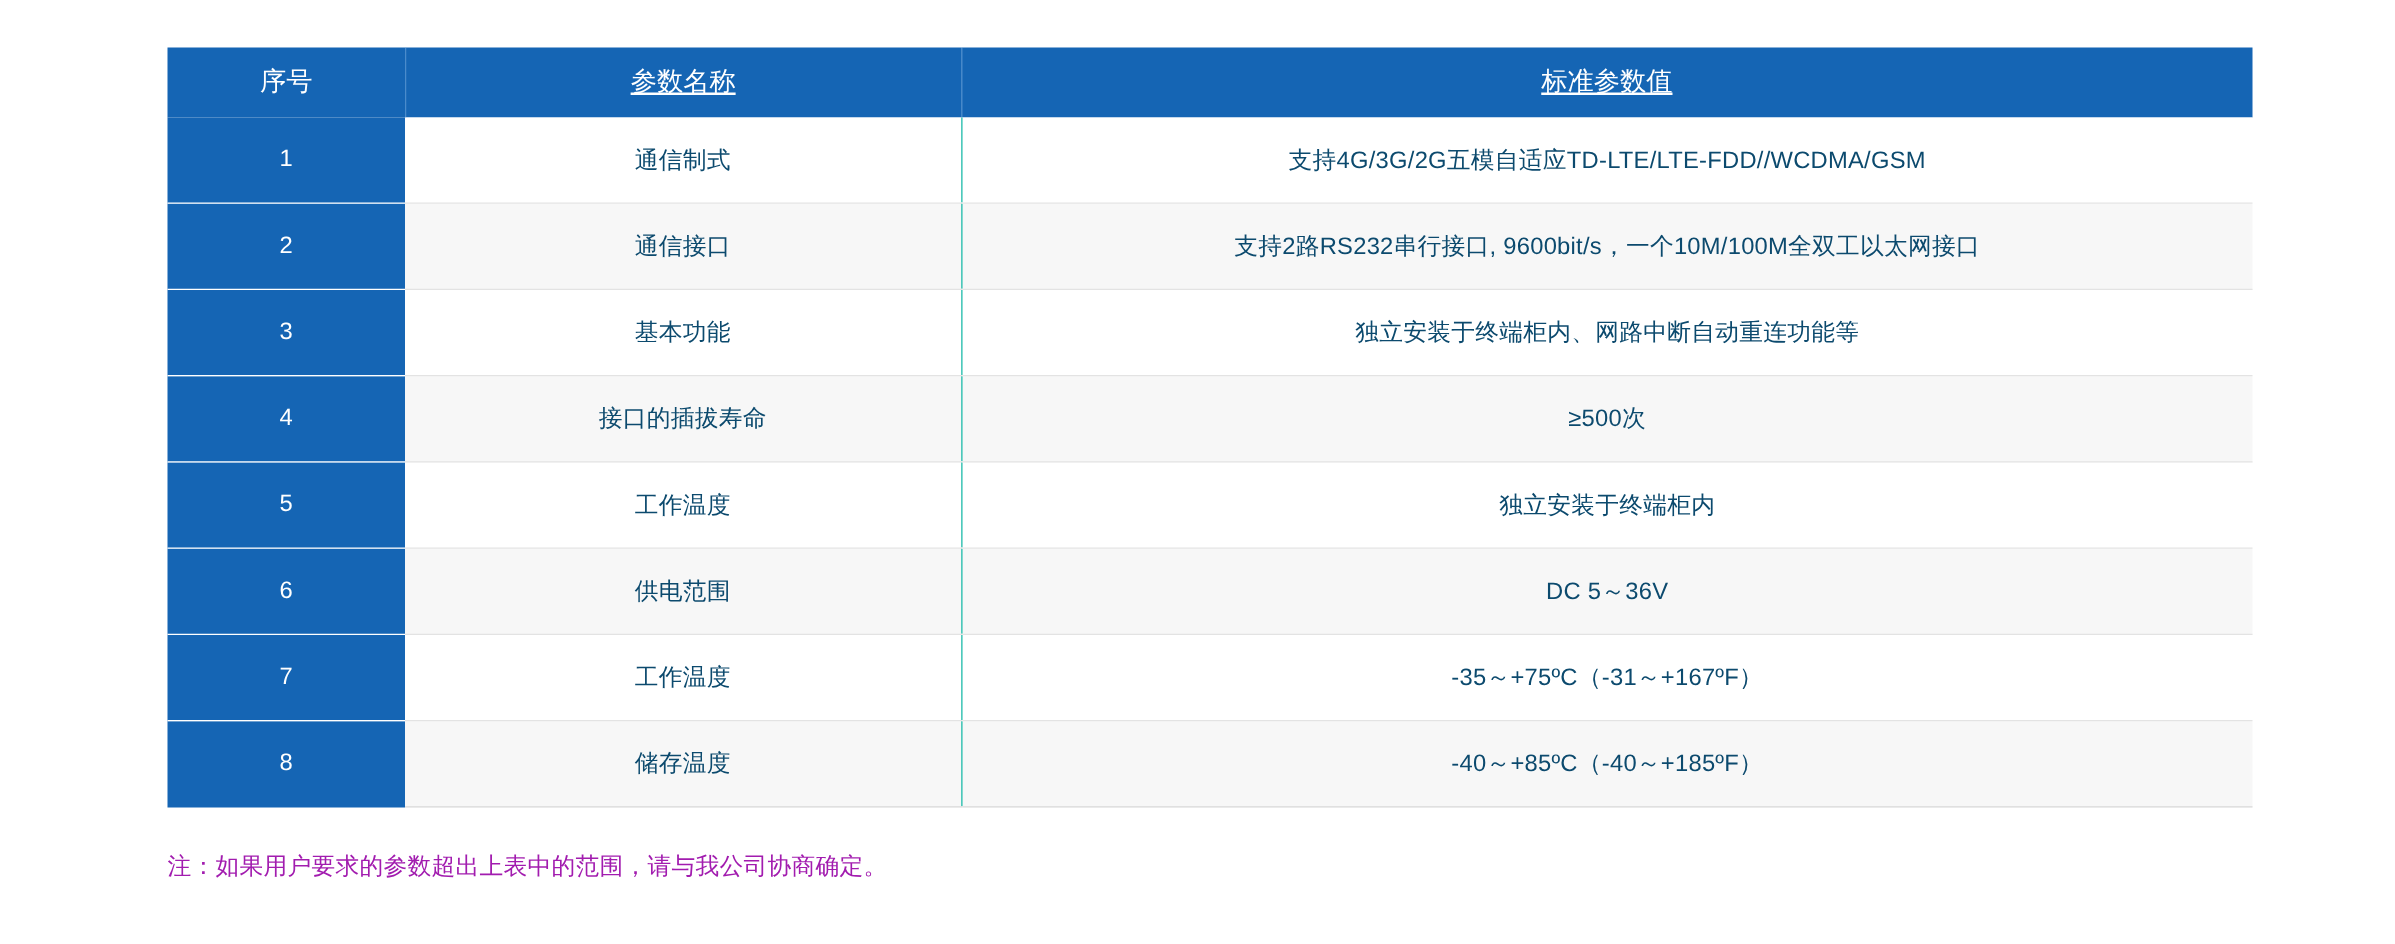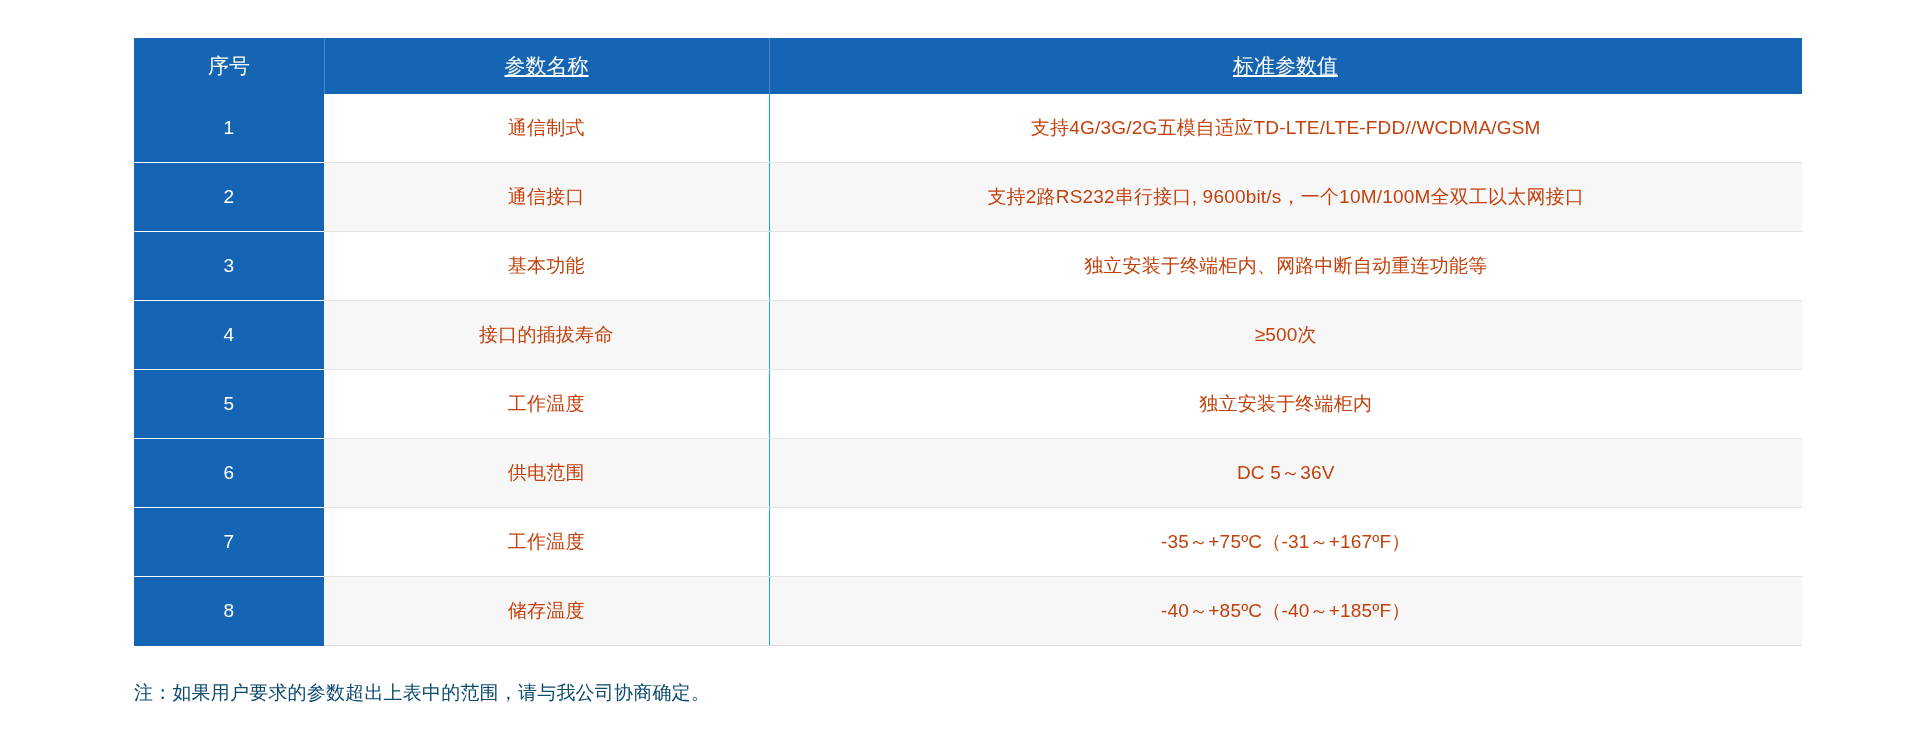--- a/index.html
+++ b/index.html
@@ -51,21 +51,21 @@
     box-shadow: inset 1px 0 0 #4a8bcb;
     text-decoration: underline;
   }
   table.spec-table tbody td {
     height: 68px;
     padding: 0 10px;
     text-align: center;
     border-bottom: 1px solid #e3e3e3;
     vertical-align: middle;
     font-size: 19px;
-    color: #c2410c;
+    color: #0c4a6e;
     letter-spacing: 0.2px;
   }
   table.spec-table tbody tr td.idx-cell {
     background: #1565b4;
     color: #ffffff;
     border-bottom: 1px solid #ffffff;
     font-size: 19px;
     padding: 0;
   }
   table.spec-table tbody tr:last-child td.idx-cell {
@@ -84,21 +84,21 @@
   }
   table.spec-table tbody tr:last-child td.name-cell,
   table.spec-table tbody tr:last-child td.val-cell {
     border-bottom: 1px solid #d9d9d9;
   }
   .note {
     position: absolute;
     left: 134px;
     top: 680px;
     font-size: 19px;
-    color: #0c4a6e;
+    color: #a21caf;
     letter-spacing: 0.2px;
   }
 </style>
 </head>
 <body>
 
 <div class="page">
 
   <div class="table-wrap">
     <table class="spec-table">

